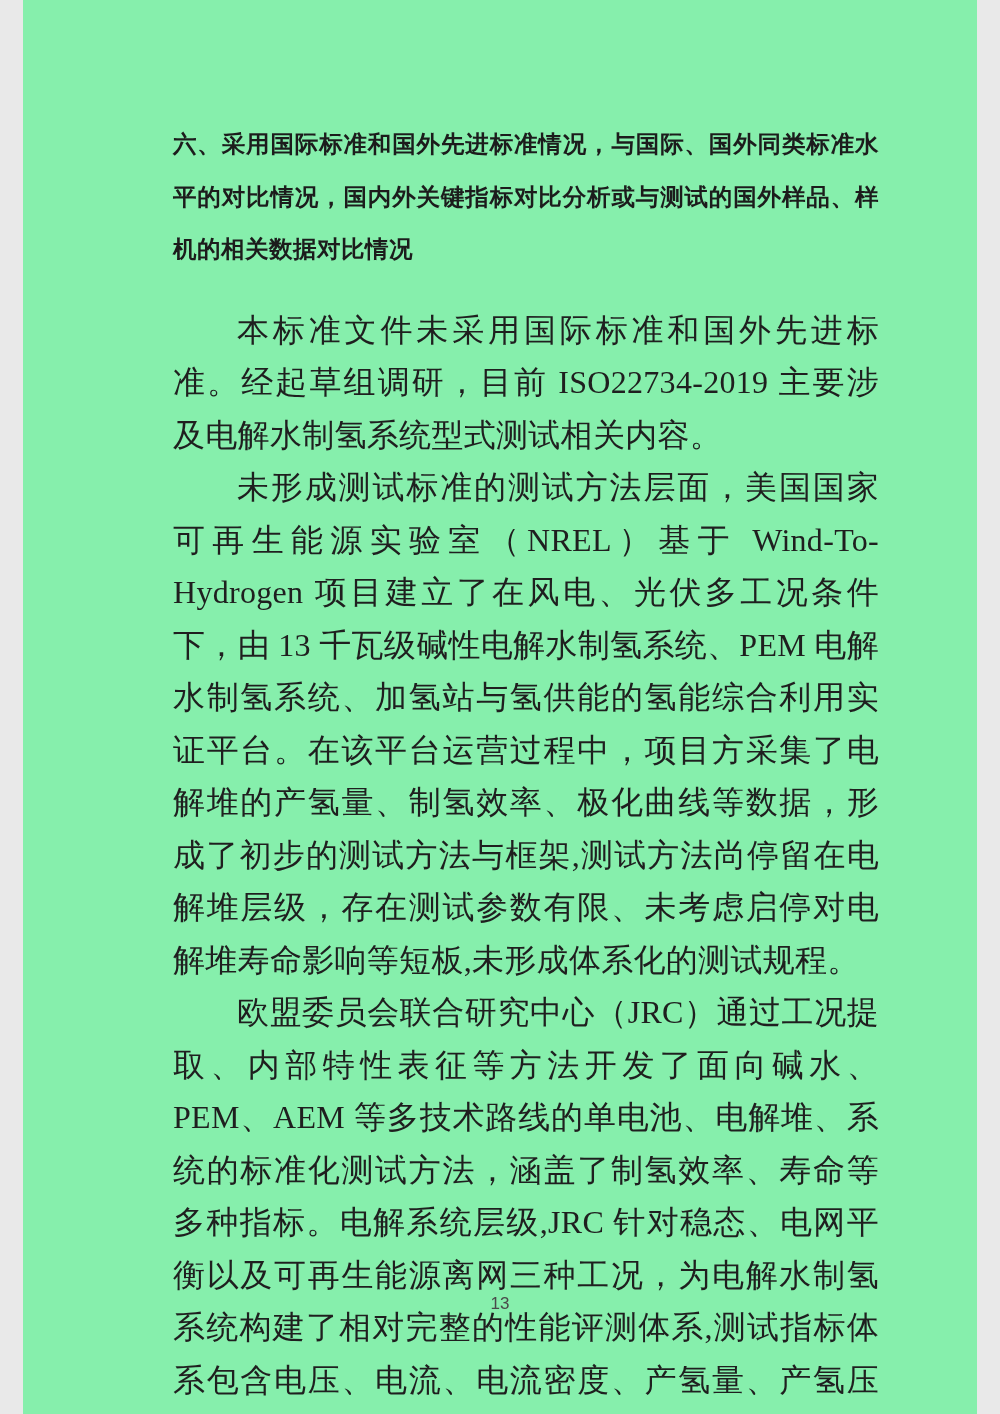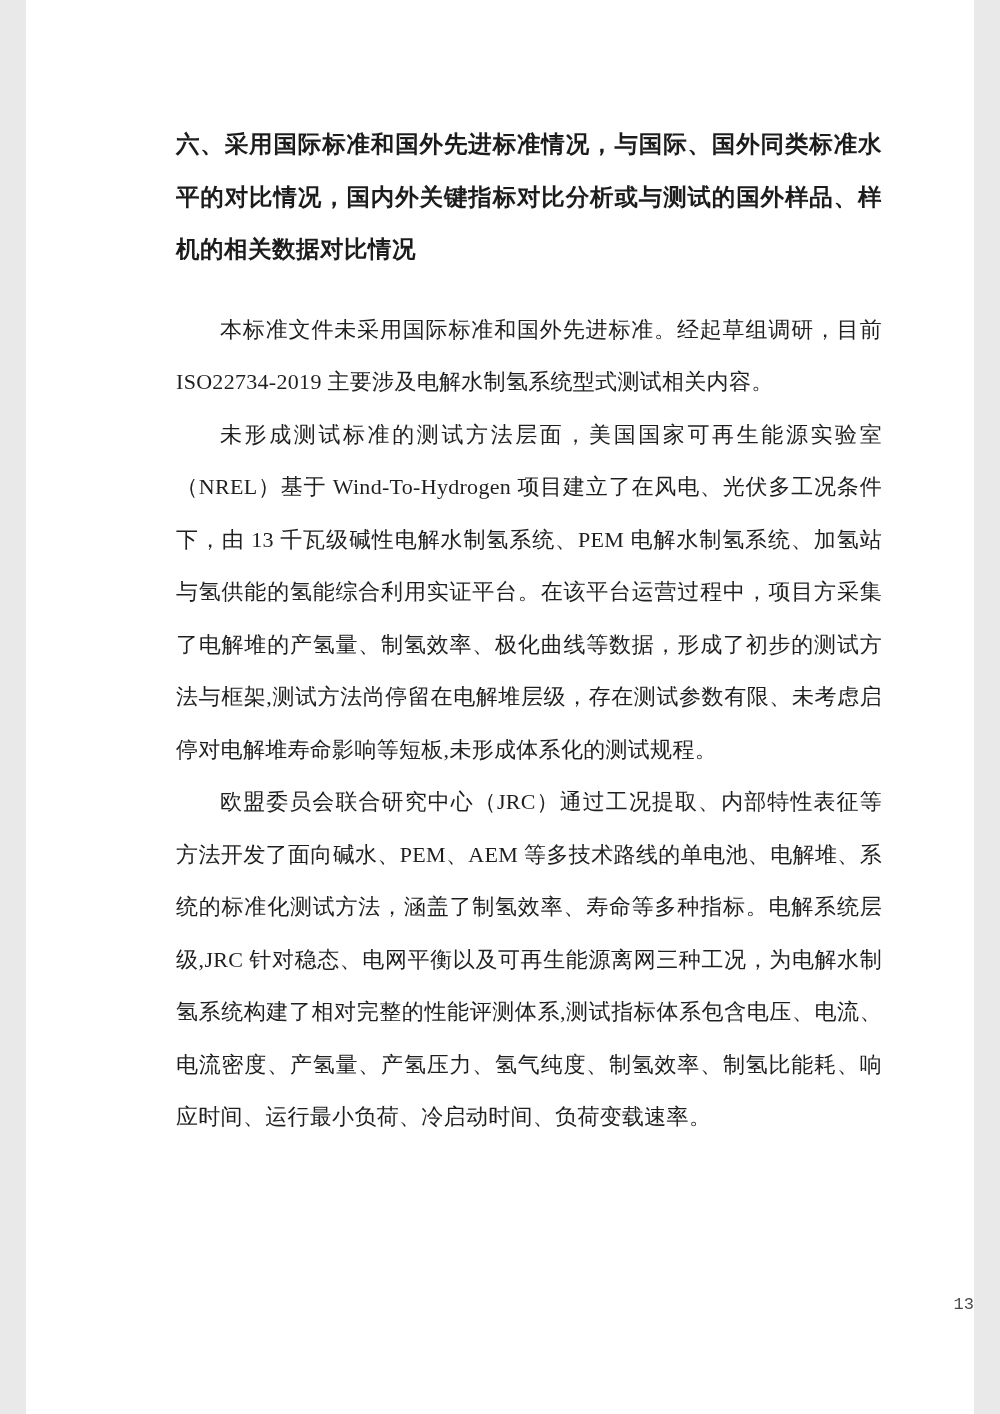--- a/index.html
+++ b/index.html
@@ -5,58 +5,59 @@
   html, body {
     margin: 0;
     padding: 0;
     background: #e9e9e9;
   }
   .page {
     position: relative;
     width: 948px;
     height: 1414px;
     margin: 0 auto;
-    background: #ffffff;
+    background: #86efac;
     overflow: hidden;
+    padding-left: 6px;
   }
   .content {
     position: absolute;
     top: 118px;
     left: 150px;
     width: 706px;
   }
   .doc-heading {
     font-family: "Liberation Sans", "DejaVu Sans", sans-serif;
     font-weight: 700;
     font-size: 23.5px;
     line-height: 52.5px;
     color: #1c1c1c;
     text-align: justify;
     text-justify: inter-ideograph;
     margin: 0 0 28px 0;
     letter-spacing: 0.5px;
   }
   .doc-para {
     font-family: "Liberation Serif", "DejaVu Serif", serif;
-    font-size: 22px;
+    font-size: 32px;
     line-height: 52.5px;
     color: #1f1f1f;
     text-align: justify;
     text-justify: inter-ideograph;
     text-indent: 2em;
     margin: 0;
     letter-spacing: 0.3px;
   }
   .page-number {
     position: absolute;
     bottom: 100px;
     left: 0;
     width: 100%;
-    text-align: right;
-    font-family: Liberation Mono, monospace;
+    text-align: center;
+    font-family: Liberation Sans, sans-serif;
     font-size: 17px;
     color: #4a4a4a;
   }
 </style>
 </head>
 <body>
 
 <div class="page">
   <div class="content">
     <div class="doc-heading">六、采用国际标准和国外先进标准情况，与国际、国外同类标准水平的对比情况，国内外关键指标对比分析或与测试的国外样品、样机的相关数据对比情况</div>

